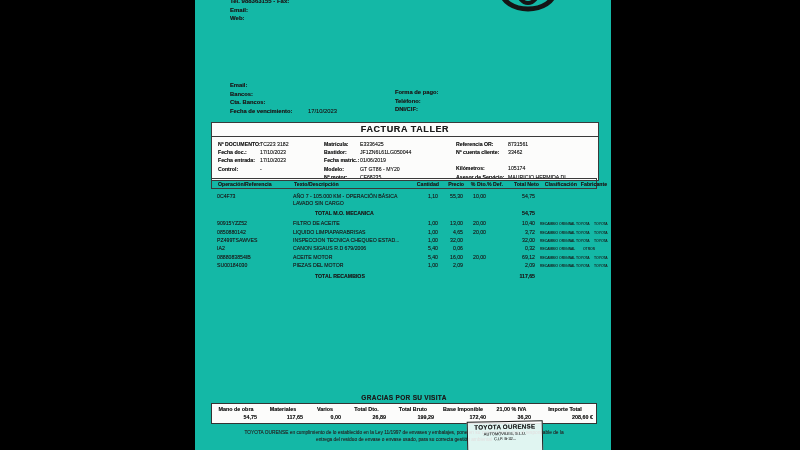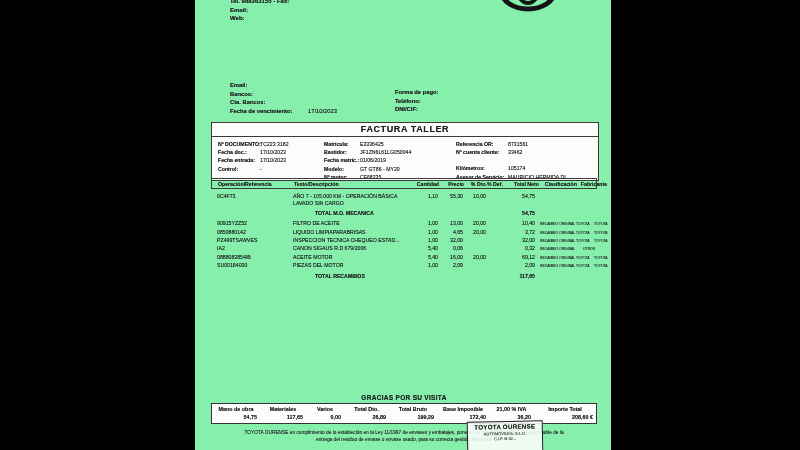--- a/index.html
+++ b/index.html
@@ -1,18 +1,18 @@
 <!DOCTYPE html>
 <html><head>
 <meta charset="utf-8">
 <style>
   html,body{margin:0;padding:0;background:#000;}
   .stage{position:relative;width:800px;height:450px;background:#000;overflow:hidden;
          font-family:"Liberation Sans",sans-serif;color:#1c1c1c;}
-  .page{position:absolute;left:195px;top:0;width:416px;height:450px;background:#86efac;
+  .page{position:absolute;left:195px;top:0;width:416px;height:450px;background:#14b8a6;
         overflow:hidden;text-shadow:0 0 .3px rgba(20,20,20,.55);}
   .abs{position:absolute;}
   
   .contact{left:35px;top:-3px;font-size:6px;line-height:8.6px;font-weight:600;white-space:nowrap;}
   .toyota-logo{left:303px;top:0;width:60px;height:16px;overflow:hidden;}
   
   .pay{font-size:5.8px;line-height:8.7px;white-space:nowrap;}
   .pay-left{left:35px;top:81px;}
   .pay-right{left:200px;top:88px;}
   .pay .lbl{display:inline-block;font-weight:bold;}

